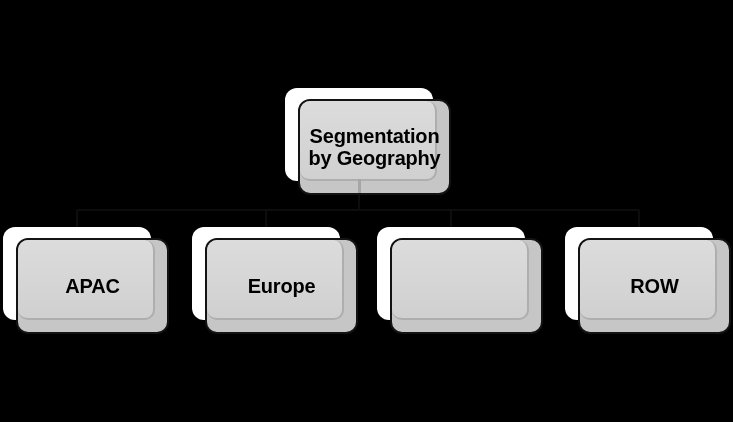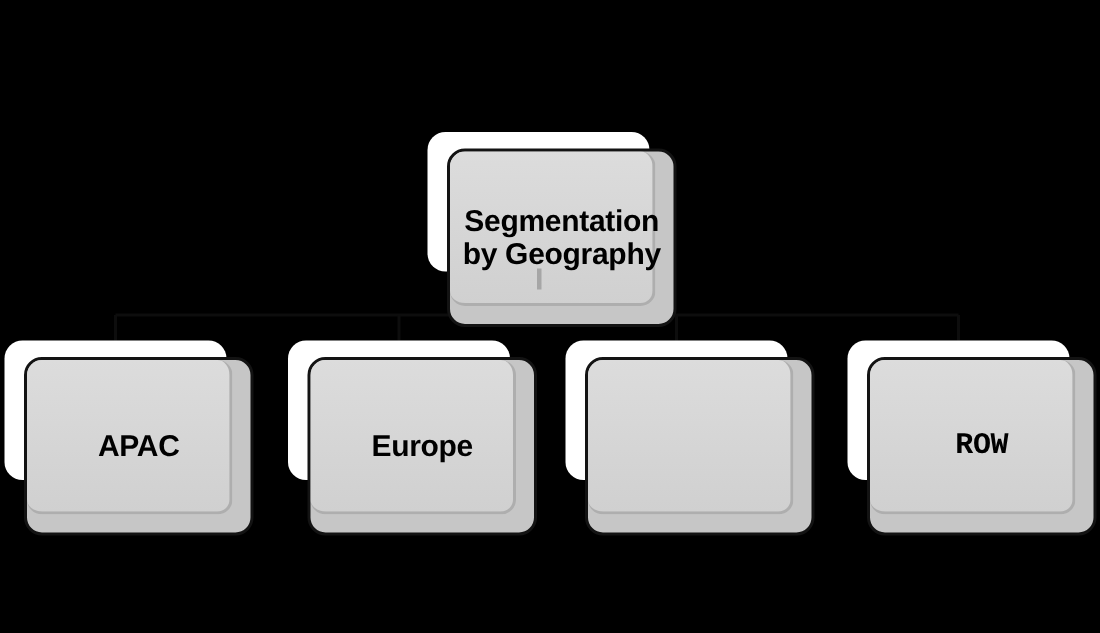--- a/index.html
+++ b/index.html
@@ -13,27 +13,27 @@
     background:var(--background);
     font-family:"Liberation Sans","DejaVu Sans",sans-serif;
   }
   .connectors{position:absolute;left:0;top:0;width:733px;height:422px;}
   .connectors path{stroke:var(--connector);stroke-width:2;fill:none;}
   .node{position:absolute;width:166px;height:109px;}
   .node-root{left:285px;top:88px;}
   .node-c0{left:3px;top:227px;}
   .node-c1{left:192px;top:227px;}
   .node-c2{left:377px;top:227px;}
-  .node-c3{left:565px;top:227px;font-family:Liberation Mono, monospace;}
+  .node-c3{left:565px;top:227px;}
   .back{
     position:absolute;left:0;top:0;width:148px;height:93px;
     background:var(--back-panel);border-radius:12px;
   }
   .box{
-    position:absolute;left:13px;top:11px;width:153px;height:119px;
+    position:absolute;left:13px;top:11px;width:153px;height:96px;
     background:var(--box-rim);
     border:2px solid var(--box-border);border-radius:12px;
     box-sizing:border-box;
     display:flex;align-items:center;justify-content:center;
   }
   .face{
     position:absolute;left:0;top:0;right:12px;bottom:12px;
     background:linear-gradient(180deg,#dcdcdc,var(--box-face-dark));
     border-right:2px solid var(--face-edge);
     border-bottom:2px solid var(--face-edge);

